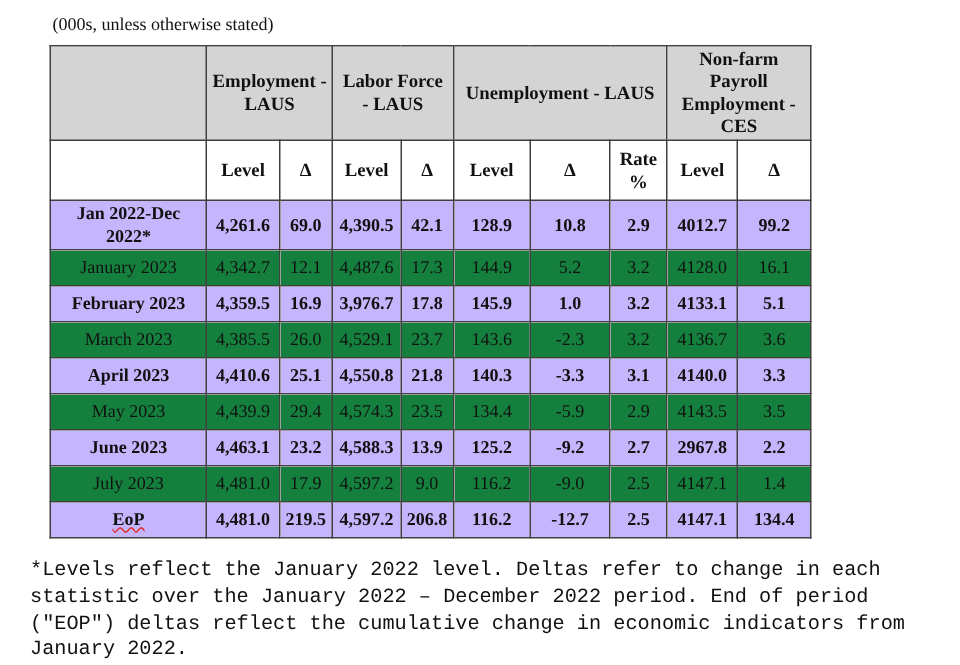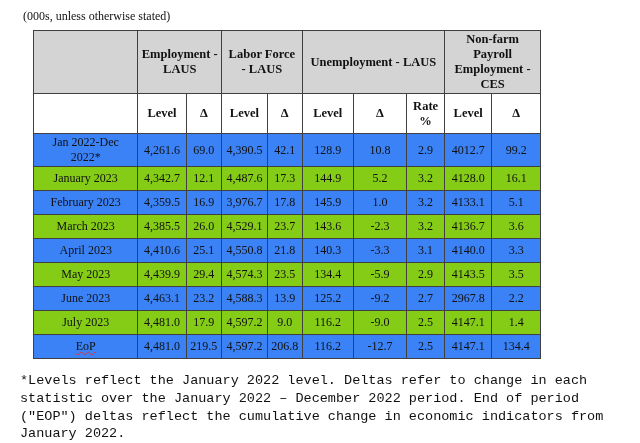--- a/index.html
+++ b/index.html
@@ -13,21 +13,21 @@
   }
   .page { padding: 7px 14px 0 16px; }
   .title {
     font-size: 16px;
     font-weight: bold;
     margin-left: 8px;
     letter-spacing: 0.1px;
   }
   .subtitle {
     font-size: 12px;
-    margin-left: 7px;
+    margin-left: 19px;
     margin-top: 2px;
   }
   table.indicators {
     margin-top: 6px;
     width: 508px;
     border-collapse: collapse;
     table-layout: fixed;
     margin-left: 17px;
   }
   table.indicators th,
@@ -35,22 +35,22 @@
     border: 1px solid #404040;
     font-size: 12px;
     text-align: center;
     vertical-align: middle;
     padding: 1px 3px;
     overflow: hidden;
   }
   tr.group-row th { height: 60px; font-size: 12.5px; font-weight: bold; background: #d4d4d4; line-height: 1.2; }
   tr.subhead-row th { height: 40px; font-size: 12.5px; font-weight: bold; background: #ffffff; line-height: 1.15; }
   tr.subhead-row th.stub { background: #ffffff; }
-  tbody tr { height: 24px; background: #84cc16; }
-  tbody tr.shaded { background: #3b82f6; }
+  tbody tr { height: 24px; background: #15803d; }
+  tbody tr.shaded { background: #c4b5fd; font-weight: bold; }
   td.label-cell { text-align: left; padding-left: 8px; }
   .misspelled {
     text-decoration: underline;
     text-decoration-style: wavy;
     text-decoration-thickness: 1px;
   }
   .footnote {
     margin-top: 13px;
     margin-left: 4px;
     width: 602px;

